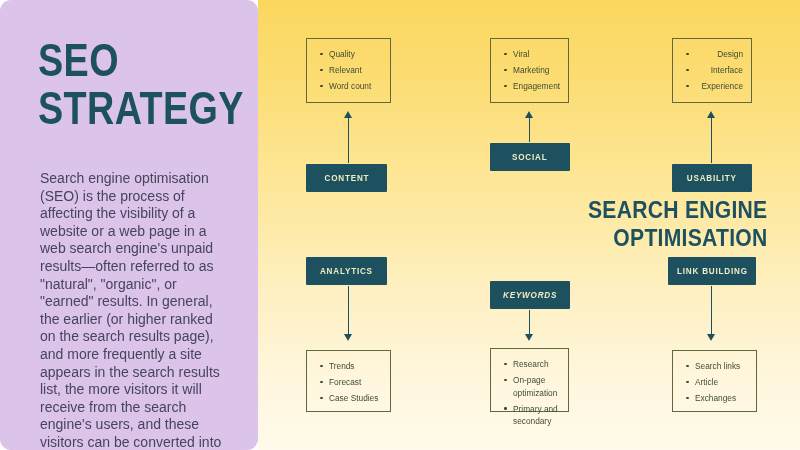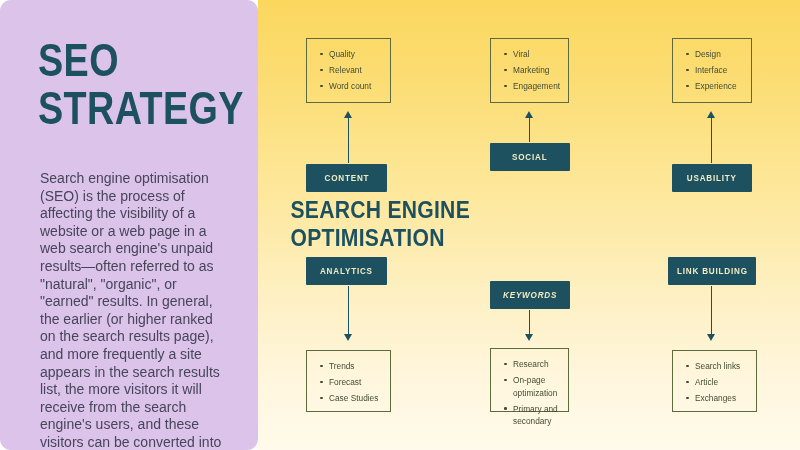--- a/index.html
+++ b/index.html
@@ -75,21 +75,21 @@
         #fffaeb 100%);
     overflow: hidden;
   }
 
   
   #center-headline {
     position: absolute;
     left: 0;
     top: 196px;
     width: 542px;
-    text-align: left;
+    text-align: right;
   }
   .headline-line {
     font-family: "Liberation Sans Narrow", "Liberation Sans", sans-serif;
     font-weight: bold;
     font-size: 24px;
     line-height: 28px;
     letter-spacing: 0.3px;
     color: #1d5160;
     transform: scaleX(0.88);
     white-space: nowrap;
@@ -241,21 +241,21 @@
       <div class="arrow arrow-up" style="left:262px; top:111px; width:19px; height:31px;">
         <div class="arrow-head"></div>
         <div class="arrow-shaft"></div>
       </div>
       <div class="pill" style="left:232px; top:143px; width:80px; height:28px;">
         <span class="pill-label">SOCIAL</span>
       </div>
     </div>
 
     <div class="node-group">
-      <div class="list-card" style="left:414px; top:38px; width:80px; height:65px;">
+      <div class="list-card" style="left:414px; top:38px; width:80px; height:65px;text-align:right;">
         <ul>
           <li>Design</li>
           <li>Interface</li>
           <li>Experience</li>
         </ul>
       </div>
       <div class="arrow arrow-up" style="left:444px; top:111px; width:19px; height:52px;">
         <div class="arrow-head"></div>
         <div class="arrow-shaft"></div>
       </div>

